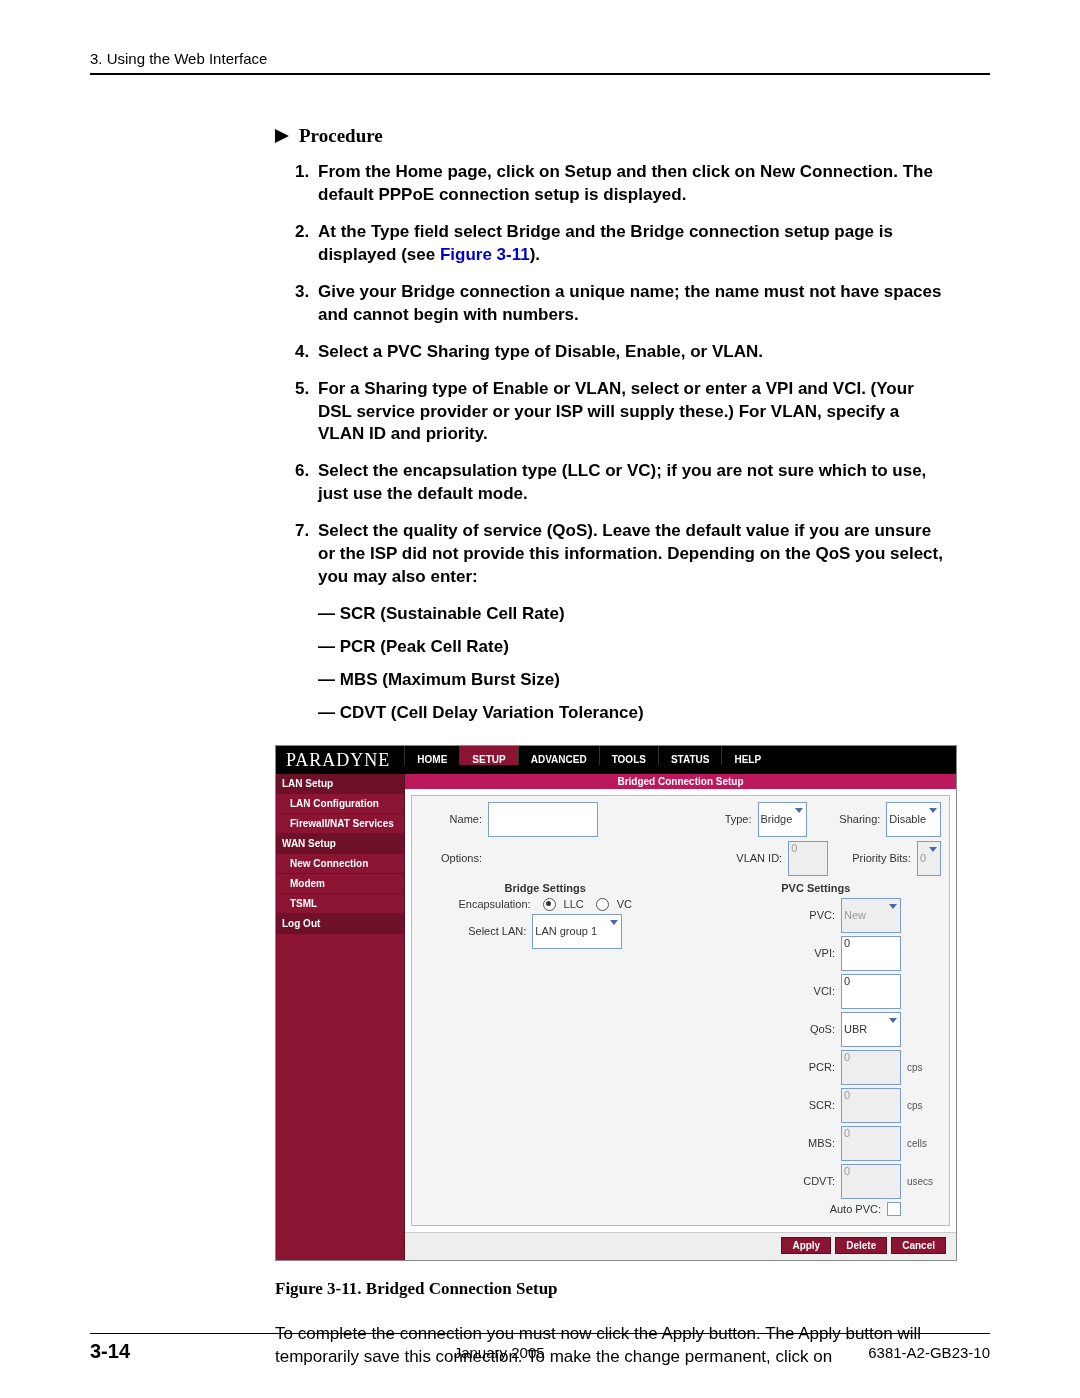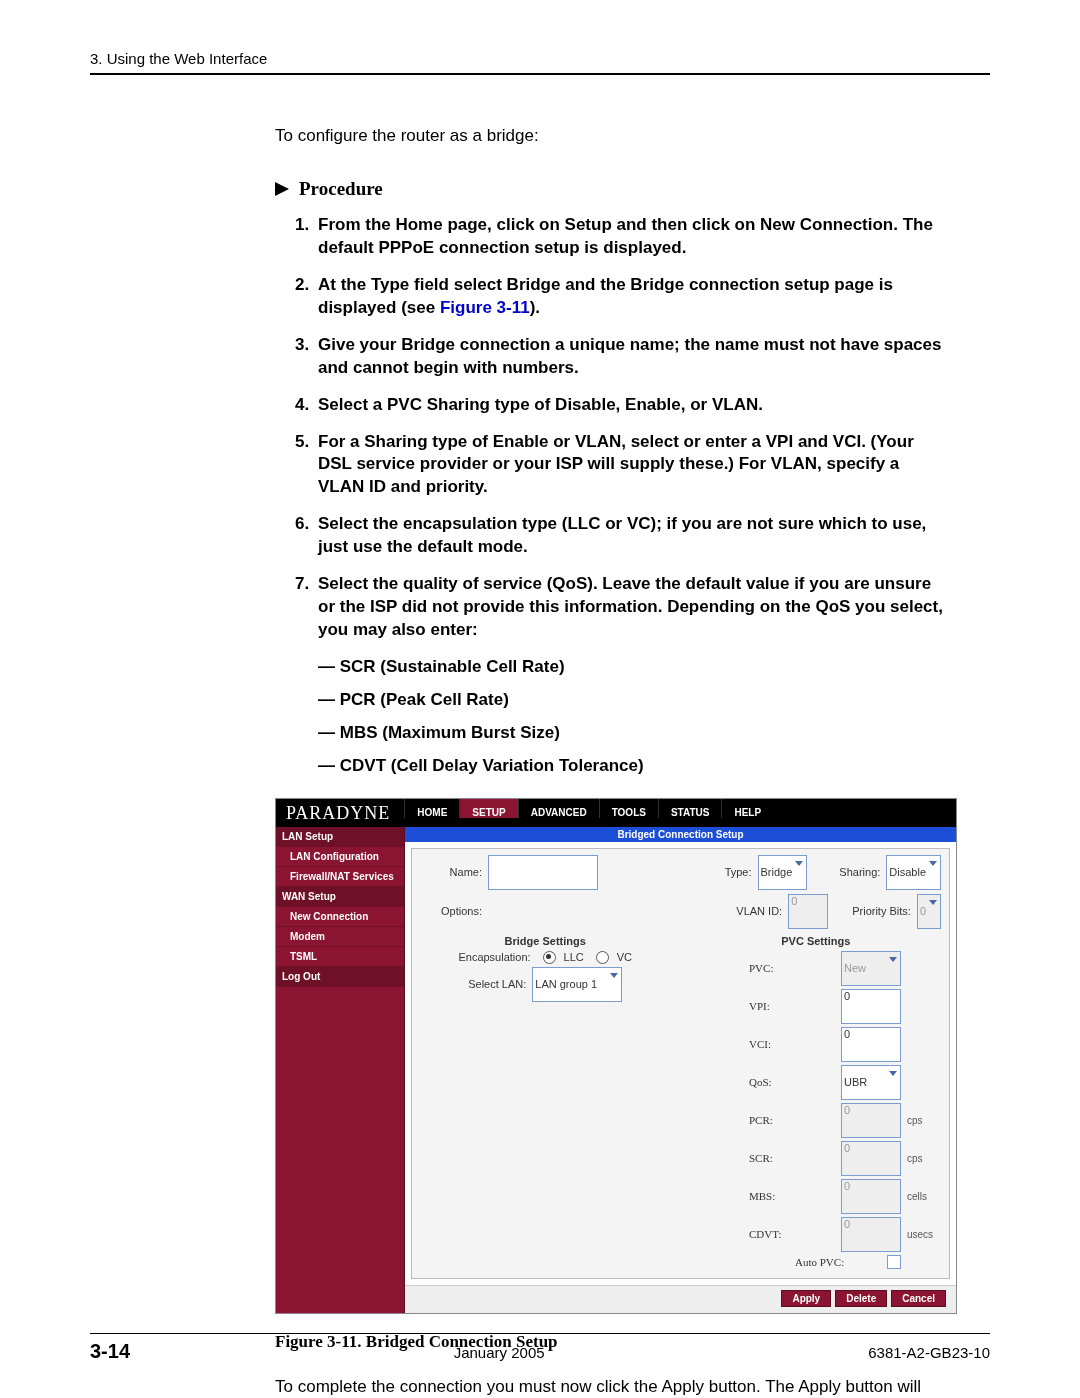--- a/index.html
+++ b/index.html
@@ -136,21 +136,21 @@
     border-bottom: 1px solid #6d1028;
     cursor: pointer;
   }
   .side-item.sub { padding-left: 14px; font-weight: bold; }
   .side-item.heading { background: #6d1028; }
   .content {
     flex: 1;
     background: #fff;
   }
   .content-head {
-    background: #1d4ed8;
+    background: #be185d;
     color: #fff;
     text-align: center;
     font-size: 10px;
     font-weight: bold;
     padding: 2px 0;
   }
   .form-area {
     border: 1px solid #bbb;
     margin: 6px;
     background: #f4f4f4;
@@ -191,21 +191,21 @@
   .colA, .colB { flex: 1; }
   .sec-title { text-align: center; font-weight: bold; font-size: 11px; margin-bottom: 4px;}
   .frow {
     display: flex;
     align-items: center;
     justify-content: flex-end;
     gap: 6px;
     margin-bottom: 3px;
     font-size: 11px;
   }
-  .frow .k { min-width: 86px; font-family: Liberation Serif, serif;}
+  .frow .k { text-align: right; min-width: 86px;}
   .unit { width: 34px; font-size:10px; color:#555;}
   .radio {
     display:inline-block; width:11px; height:11px; border:1px solid #555; border-radius:50%;
     vertical-align:middle; margin:0 2px 0 6px; position:relative; background:#fff;
   }
   .radio.sel-r::after{content:"";position:absolute;left:2px;top:2px;width:5px;height:5px;border-radius:50%;background:#333;}
   .chk { display:inline-block;width:12px;height:12px;border:1px solid #7a9ccf;background:#fff;vertical-align:middle;}
   .btn-row {
     display:flex; justify-content:flex-end; gap:4px;
     padding: 4px 10px 6px 0;
@@ -218,21 +218,20 @@
   }
   .w40{width:40px}.w110{width:110px}.w60{width:60px}
 </style>
 </head>
 <body>
 
 <div class="page">
   <div class="running-head">3. Using the Web Interface</div>
   <hr class="hr">
 
-  <div class="body-text indent1">To configure the router as a bridge:</div>
 
   <div class="proc-head">
     <svg width="16" height="14">
         <polygon points="0,0 0,14 14,7" fill="#000"></polygon>
       </svg>
     <span>Procedure</span>
   </div>
 
   <ol class="steps">
     <li>From the Home page, click on Setup and then click on New Connection. The default PPPoE connection setup is displayed.</li>

